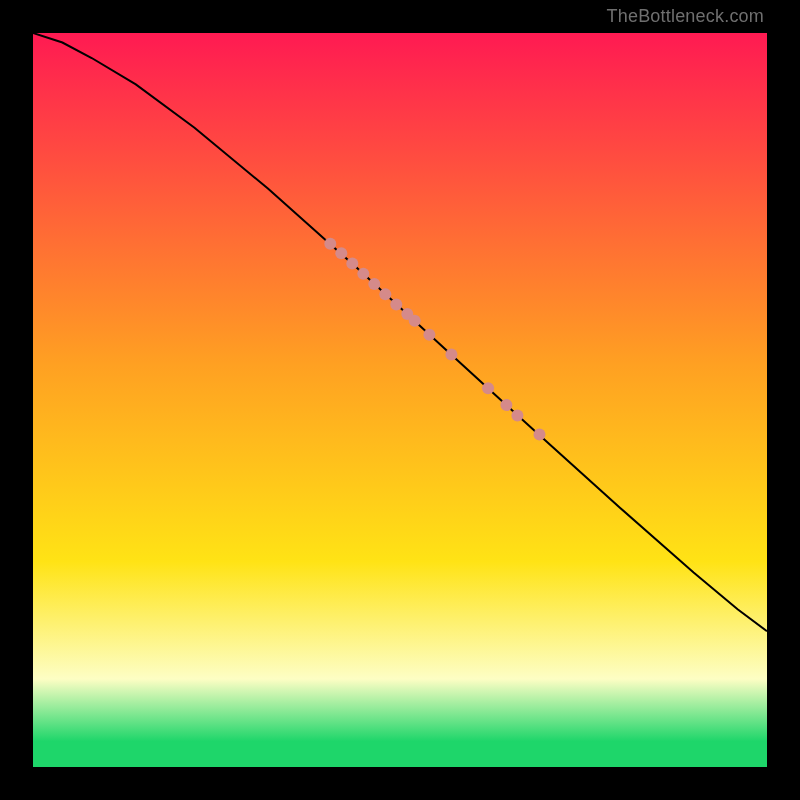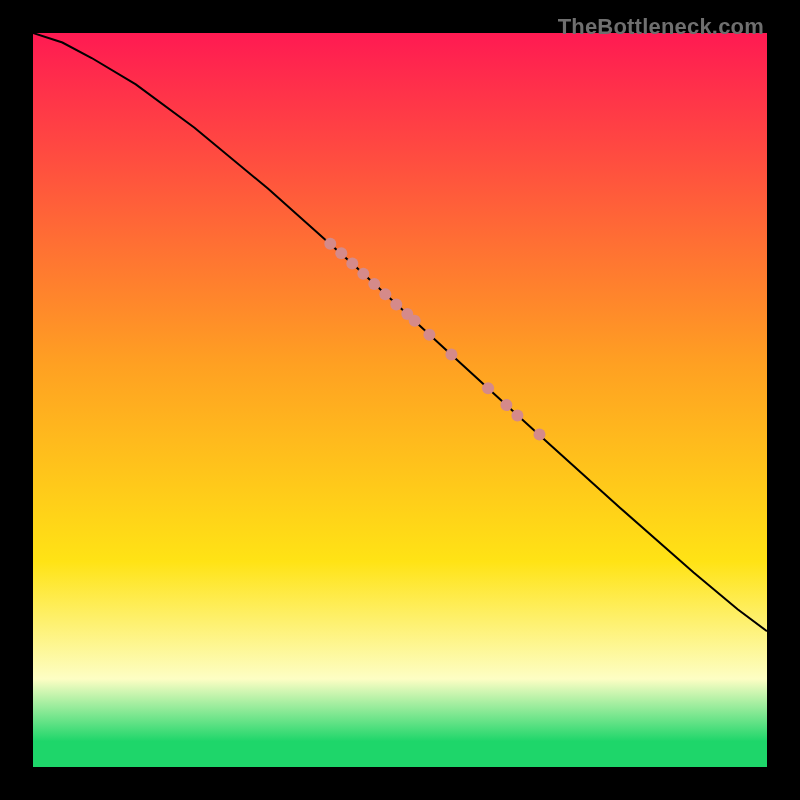--- a/index.html
+++ b/index.html
@@ -33,25 +33,24 @@
     position: absolute;
     inset: 0;
     width: 734px;
     height: 734px;
   }
   .watermark {
     position: absolute;
     top: 6px;
     right: 36px;
     color: #6f6f6f;
-    font-size: 22px;
-    font-weight: 700;
+    font-size: 18px;
+    font-weight: 400;
     letter-spacing: 0.2px;
     user-select: none;
-    margin-top: 8px;
   }
 </style>
 </head>
 <body>
 
 <div class="stage">
 
   <div class="plot-area">
     <svg class="gradient" viewBox="0 0 734 734" preserveAspectRatio="none">
       <defs>

